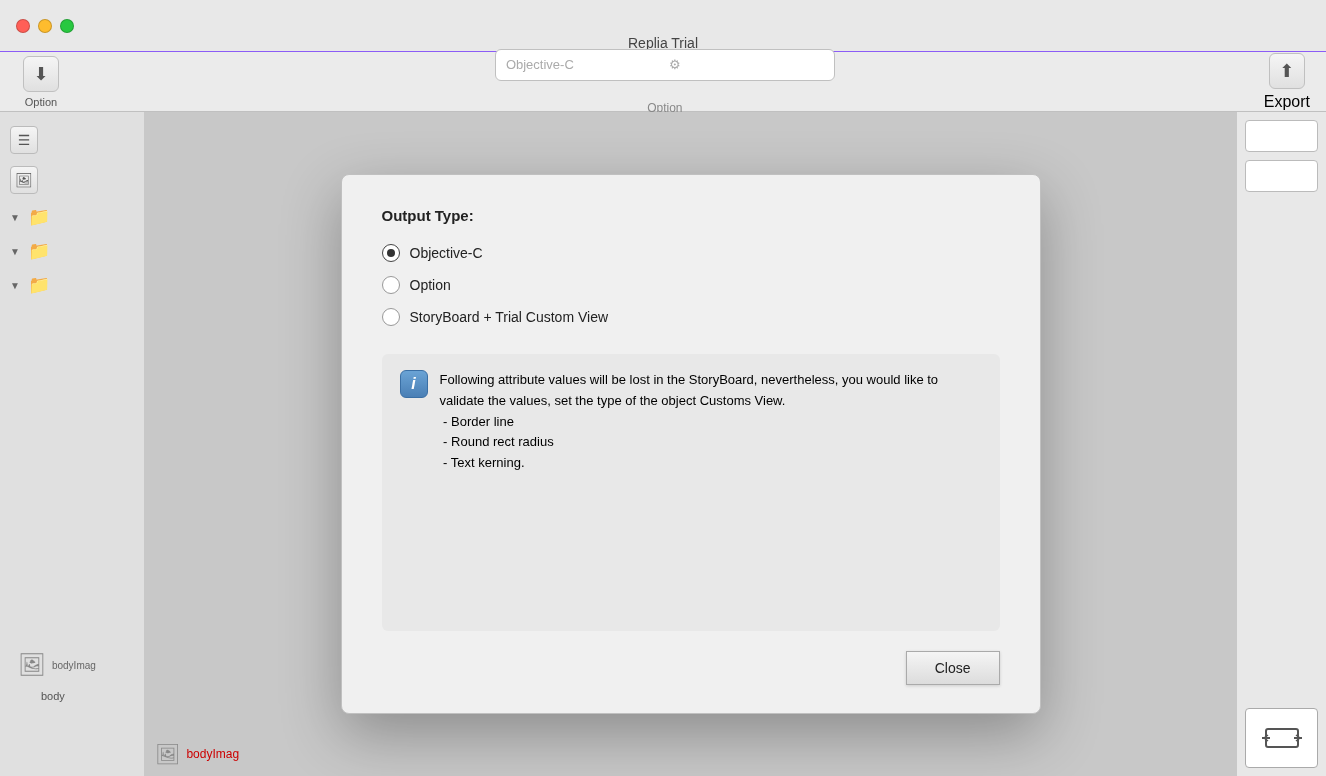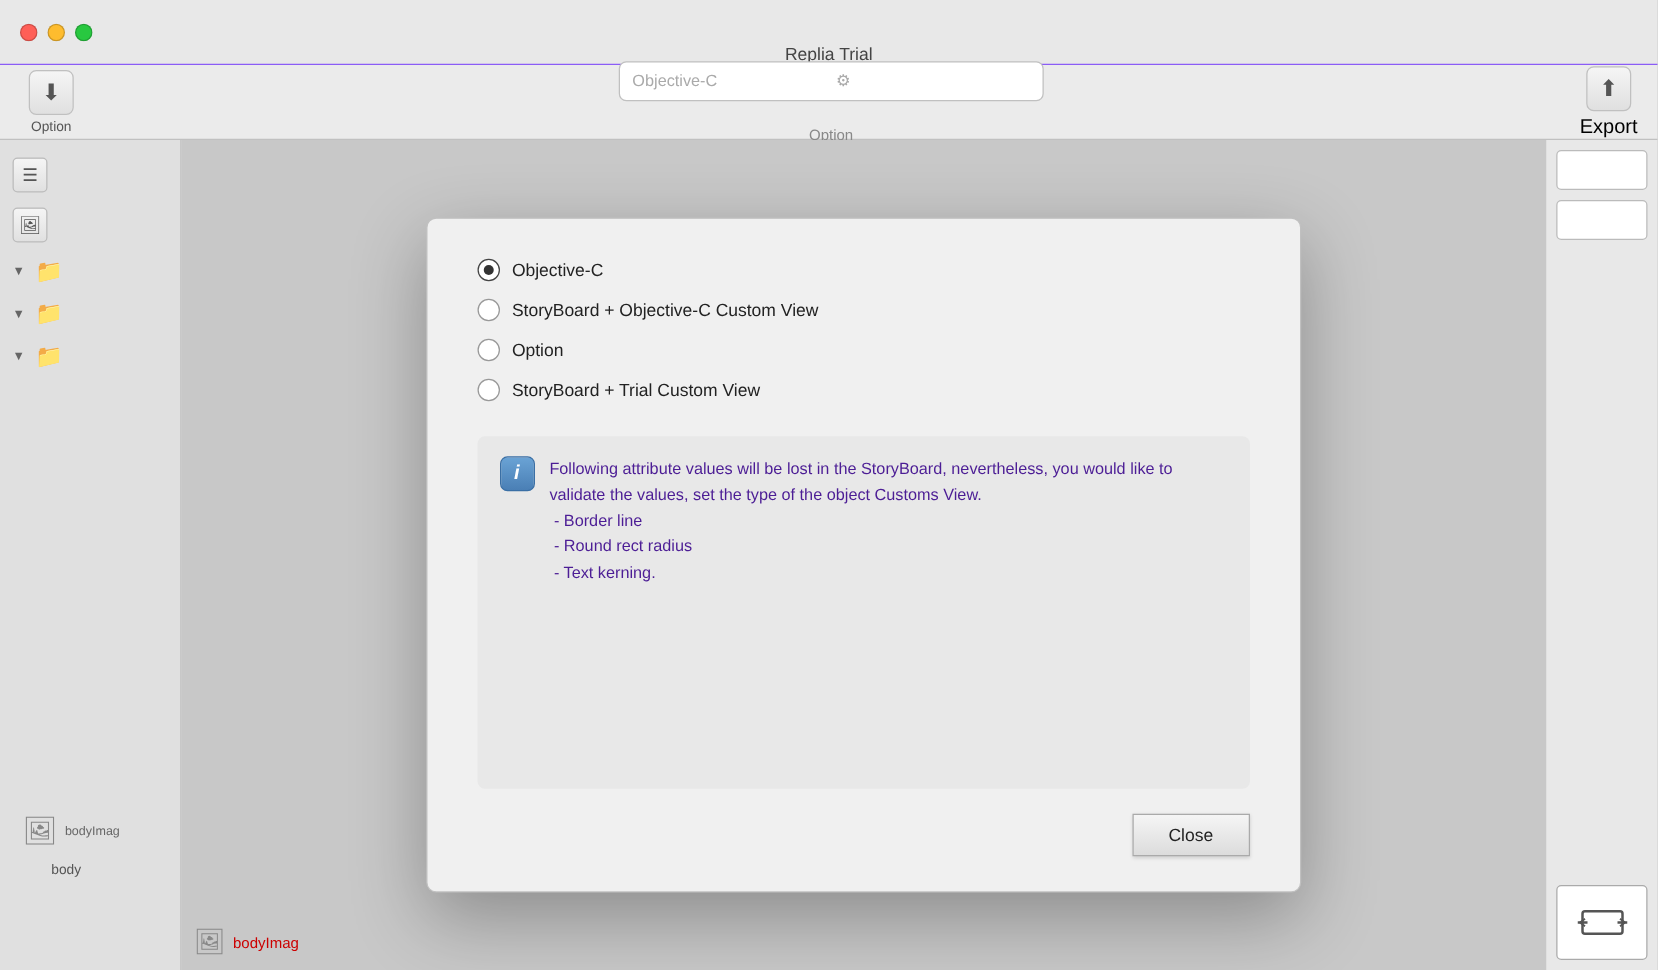--- a/index.html
+++ b/index.html
@@ -330,21 +330,21 @@
       justify-content: center;
       color: white;
       font-weight: bold;
       font-size: 16px;
       font-style: italic;
       flex-shrink: 0;
     }
 
     .info-text {
       font-size: 13px;
-      color: #4c1d95;
+      color: #000000;
       line-height: 1.6;
     }
 
     .modal-footer {
       display: flex;
       justify-content: flex-end;
     }
 
     .close-btn {
       background: linear-gradient(180deg, #f5f5f5, #dcdcdc);
@@ -420,34 +420,31 @@
         <span style="font-size:11px; color:#555;margin-left:23px;">body</span>
       </div>
     </div>
   </div>
 
   <div class="canvas-area">
 
     <div class="modal-overlay">
       <div class="modal">
 
+        <div class="modal-title">Output Type:</div>
 
         <div class="radio-group">
 
           <div class="radio-item">
             <div class="radio-circle selected">
               <div class="radio-dot"></div>
             </div>
             <span class="radio-label">Objective-C</span>
           </div>
 
-          <div class="radio-item">
-            <div class="radio-circle"></div>
-            <span class="radio-label">StoryBoard + Objective-C Custom View</span>
-          </div>
 
           <div class="radio-item">
             <div class="radio-circle"></div>
             <span class="radio-label">Option</span>
           </div>
 
           <div class="radio-item">
             <div class="radio-circle"></div>
             <span class="radio-label">StoryBoard + Trial Custom View</span>
           </div>

